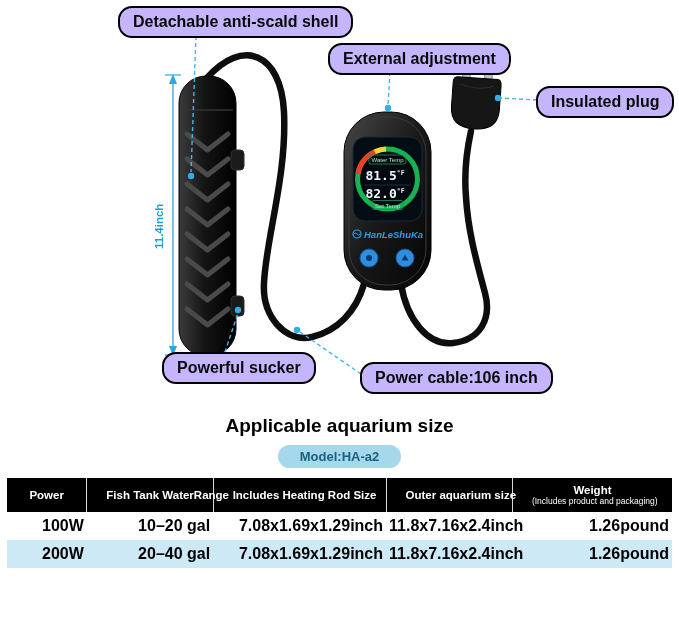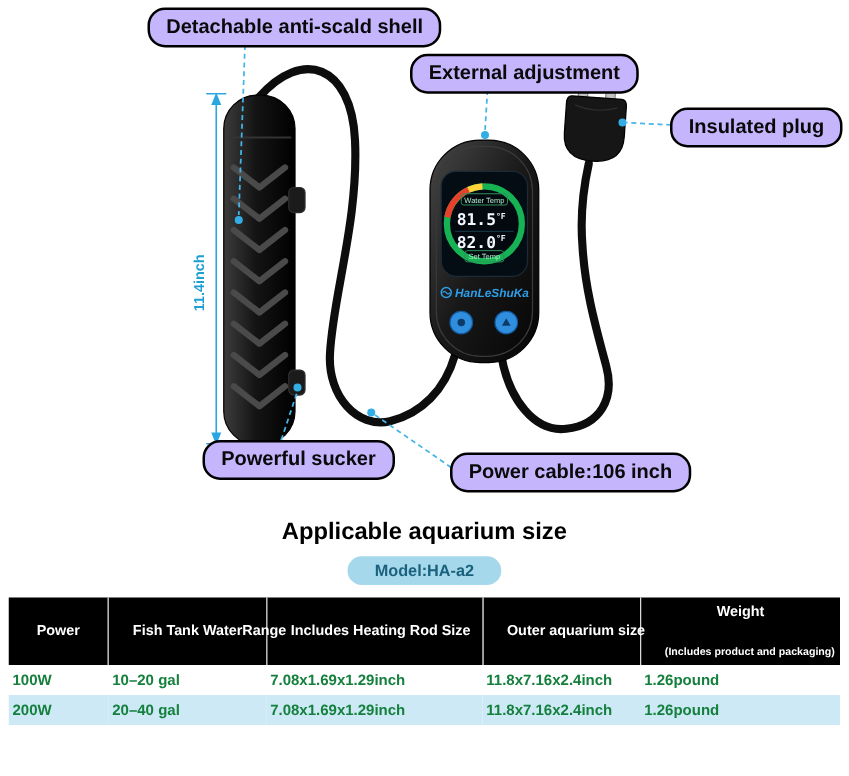--- a/index.html
+++ b/index.html
@@ -30,23 +30,23 @@
     display:inline-block;background:#a5d8eb;color:#19617c;
     border-radius:12px;padding:4px 22px;font-size:13px;font-weight:700;
   }
   table{width:665px;margin:10px auto 0;border-collapse:collapse;table-layout:fixed;}
   thead th{
     background:#000;color:#fff;font-size:11.5px;font-weight:700;
     padding:6px 19px;border-right:1px solid rgba(255,255,255,.85);
     white-space:nowrap;vertical-align:middle;
   }
   thead th:last-child{border-right:none;}
-  .weight-note{font-size:8.5px;font-weight:700;white-space:nowrap;margin-top:20px;}
+  .weight-note{font-size:8.5px;font-weight:400;white-space:nowrap;}
   tbody td{
-    text-align:left;font-size:12px;font-weight:700;color:#15803d;
+    text-align:right;font-size:16px;font-weight:700;color:#000000;
     padding:5px 3px;white-space:nowrap;
   }
   tbody tr.alt{background:#cde9f6;padding-left:28px;}
 </style>
 </head>
 <body>
 
 <div class="stage">
 
   <div class="diagram">

